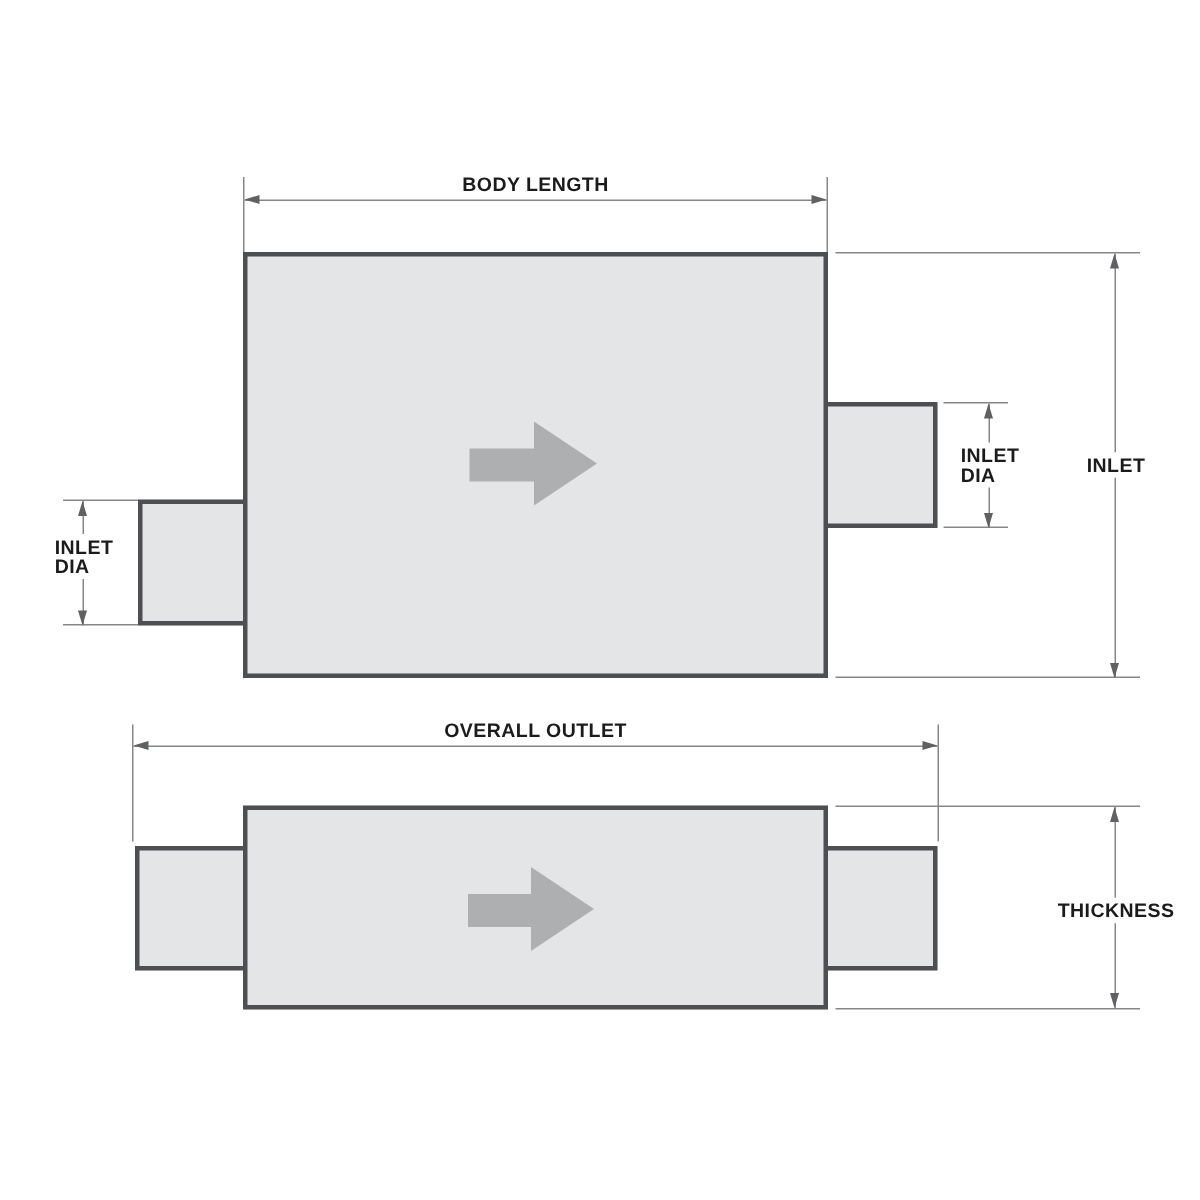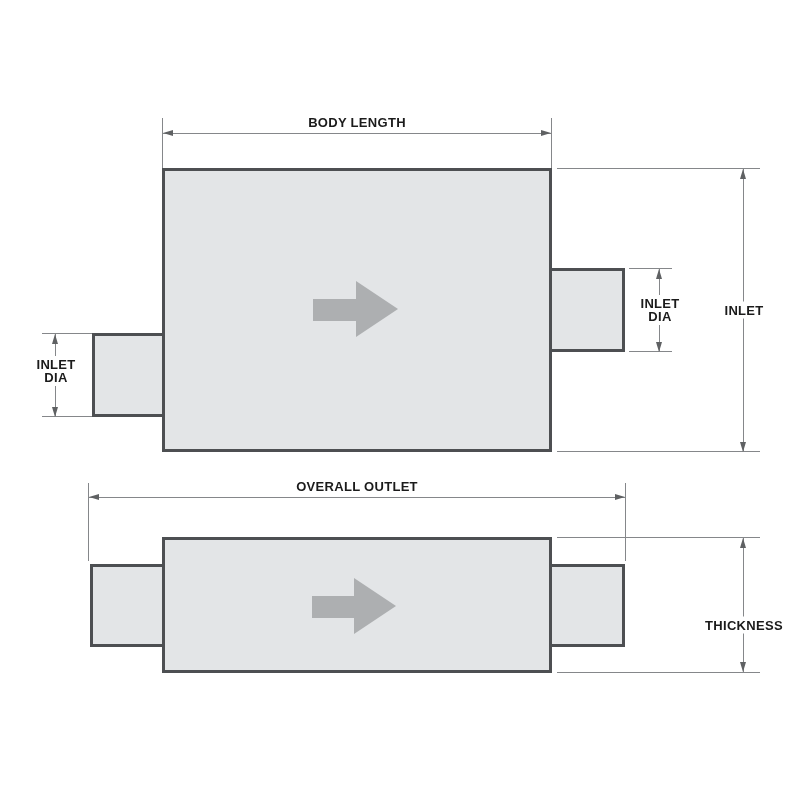--- a/index.html
+++ b/index.html
@@ -22,21 +22,21 @@
 
   
   .ah{position:absolute;width:0;height:0;z-index:4}
   .ah.l{border-top:3.5px solid transparent;border-bottom:3.5px solid transparent;border-right:10px solid var(--arrowhead,#5f6163)}
   .ah.r{border-top:3.5px solid transparent;border-bottom:3.5px solid transparent;border-left:10px solid var(--arrowhead,#5f6163)}
   .ah.u{border-left:3.5px solid transparent;border-right:3.5px solid transparent;border-bottom:10px solid var(--arrowhead,#5f6163)}
   .ah.d{border-left:3.5px solid transparent;border-right:3.5px solid transparent;border-top:10px solid var(--arrowhead,#5f6163)}
 
   
   .lbl{position:absolute;font-weight:bold;font-size:13px;line-height:13px;letter-spacing:.3px;
-    color:var(--label-text,#1b1b1b);white-space:nowrap;text-align:center;z-index:5}
+    color:var(--label-text,#1b1b1b);white-space:nowrap;text-align:left;z-index:5}
   .lbl.above{transform:translateX(-50%)}
   .lbl.center{transform:translate(-50%,-50%);background:var(--background,#ffffff);padding:2px 3px}
 </style>
 </head>
 <body>
 
 <div class="canvas">
 
   
   <div style="display:contents">
@@ -123,17 +123,17 @@
       <div class="lbl above" style="left:357px;top:480px">OVERALL OUTLET</div>
     </div>
 
     
     <div style="display:contents">
       <div class="hl" style="left:557px;top:537px;width:203px"></div>
       <div class="hl" style="left:557px;top:672px;width:203px"></div>
       <div class="vl" style="left:743px;top:538px;height:134px"></div>
       <div class="ah u" style="left:740px;top:538px"></div>
       <div class="ah d" style="left:740px;top:662px"></div>
-      <div class="lbl center" style="left:744px;top:625px">THICKNESS</div>
+      <div class="lbl center" style="left:744px;top:607px">THICKNESS</div>
     </div>
   </div>
 
 </div>
 
 </body></html>

